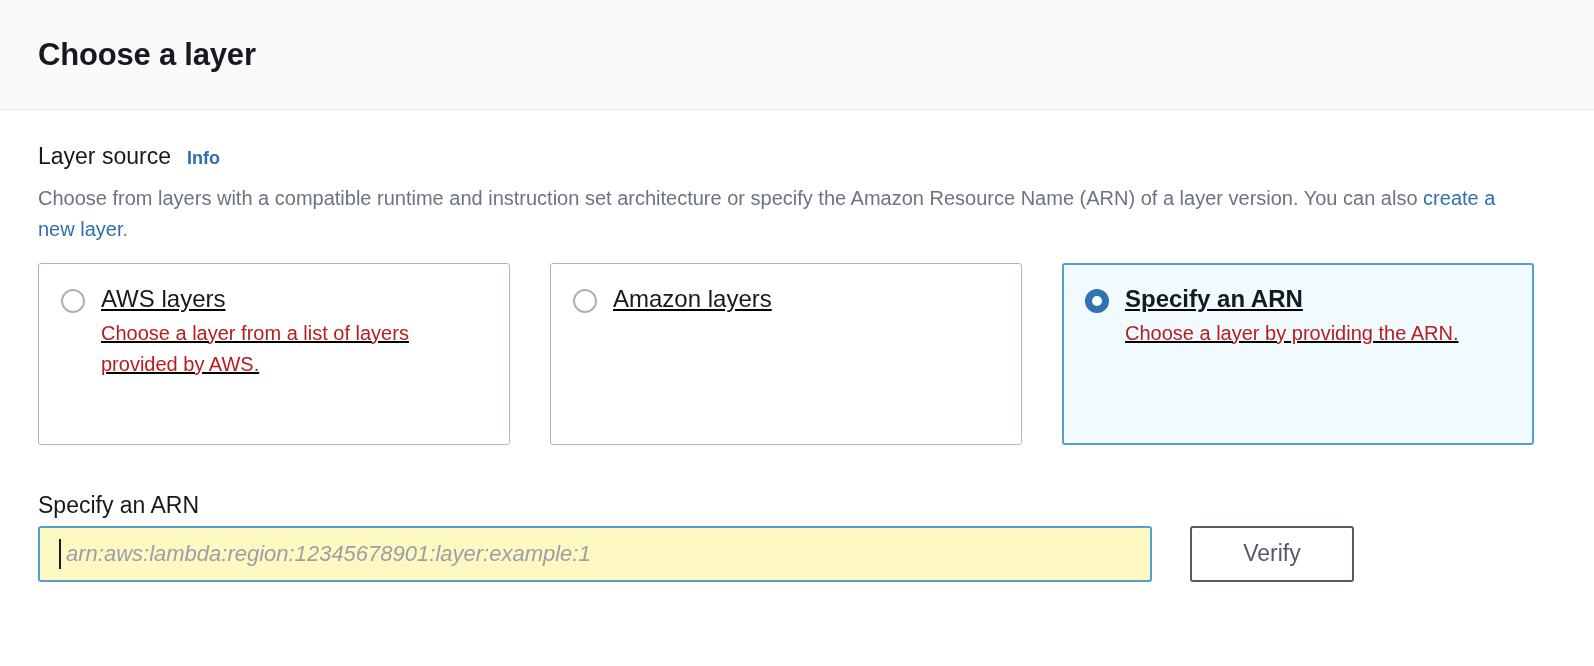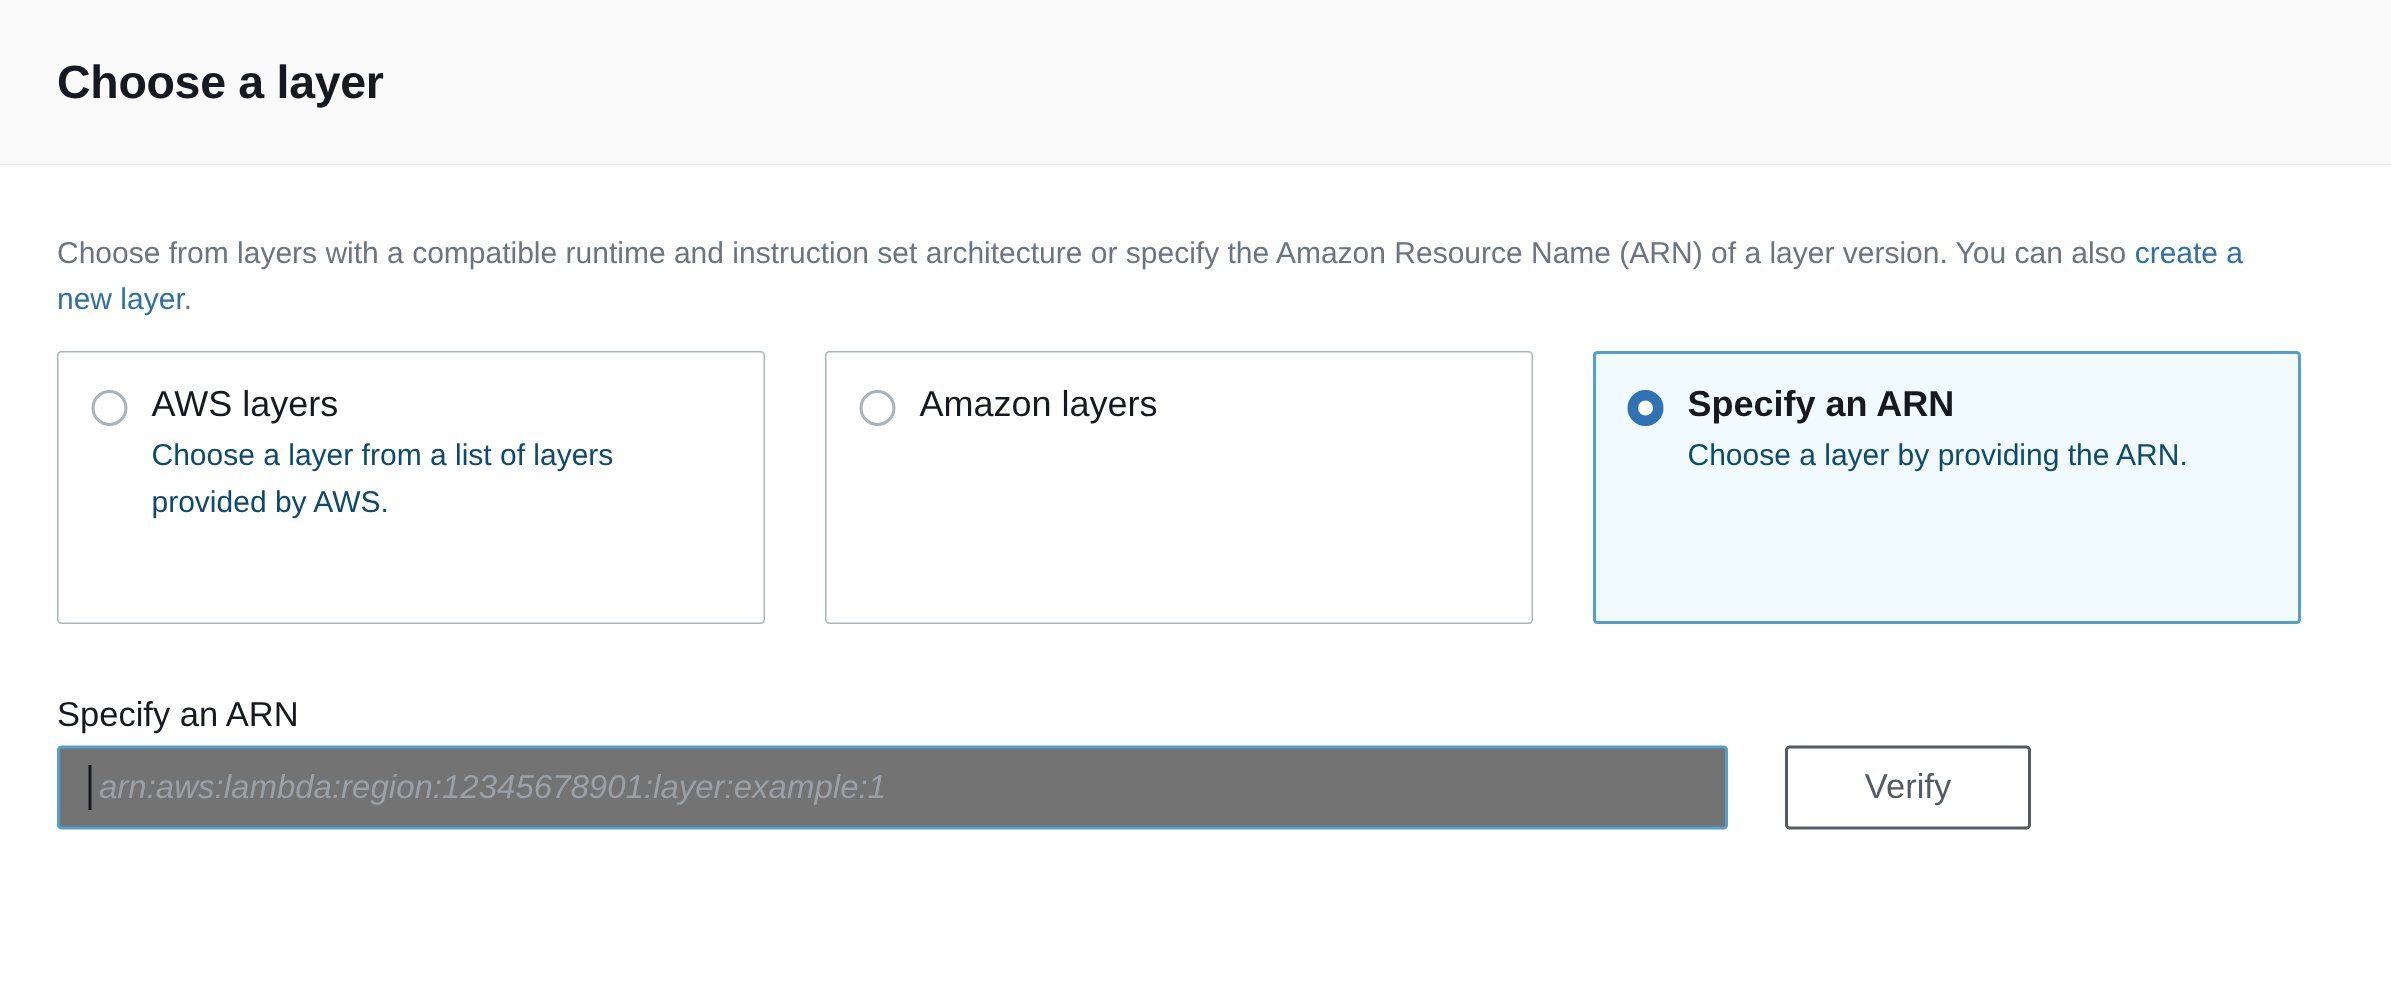--- a/index.html
+++ b/index.html
@@ -74,20 +74,21 @@
     color: #2f6fab;
     text-decoration: none;
     cursor: pointer;
   }
 
   
   .radio-cards {
     display: flex;
     gap: 40px;
     margin-top: 14px;
+    text-decoration: underline;
   }
   .radio-card {
     width: 472px;
     min-height: 182px;
     border: 1px solid #aab7b8;
     border-radius: 3px;
     background: #ffffff;
     padding: 20px 22px 22px 22px;
     display: flex;
     gap: 16px;
@@ -130,21 +131,21 @@
   .radio-texts { padding-top: 0; }
   .radio-title {
     font-size: 24px;
     color: #16191f;
     line-height: 1.25;
     margin-bottom: 4px;
   }
   .radio-card.selected .radio-title { font-weight: 700; }
   .radio-desc {
     font-size: 20px;
-    color: #0c4a6e;
+    color: #b91c1c;
     line-height: 1.55;
     max-width: 390px;
   }
 
   
   .arn-section { margin-top: 46px; }
   .arn-heading {
     font-size: 23px;
     color: #16191f;
     line-height: 1.25;
@@ -166,21 +167,21 @@
   .arn-input-wrap {
     position: relative;
     width: 1114px;
     height: 56px;
   }
   .arn-input {
     width: 100%;
     height: 100%;
     border: 2px solid #539fce;
     border-radius: 3px;
-    background: #737373;
+    background: #fef9c3;
     font-family: "Liberation Sans", sans-serif;
     font-size: 22px;
     font-style: italic;
     color: #16191f;
     padding: 0 12px 0 26px;
     outline: none;
   }
   .arn-input::placeholder {
     color: #9aa0a6;
     font-style: italic;
@@ -213,20 +214,24 @@
 <body>
 
 <div class="page">
 
   <div class="modal-header">
     <div class="modal-title">Choose a layer</div>
   </div>
 
   <div class="modal-body">
 
+    <div class="field-label-row">
+      <span class="field-label">Layer source</span>
+      <a class="info-link">Info</a>
+    </div>
 
     <p class="field-desc">
       <span>Choose from layers with a compatible runtime and instruction set architecture or specify the Amazon Resource Name (ARN) of a layer version. You can also </span><a class="inline-link">create a new layer</a><span>.</span>
     </p>
 
     <div class="radio-cards">
 
       <div class="radio-card">
         <span class="radio-mark">
           <span class="ring"></span>

